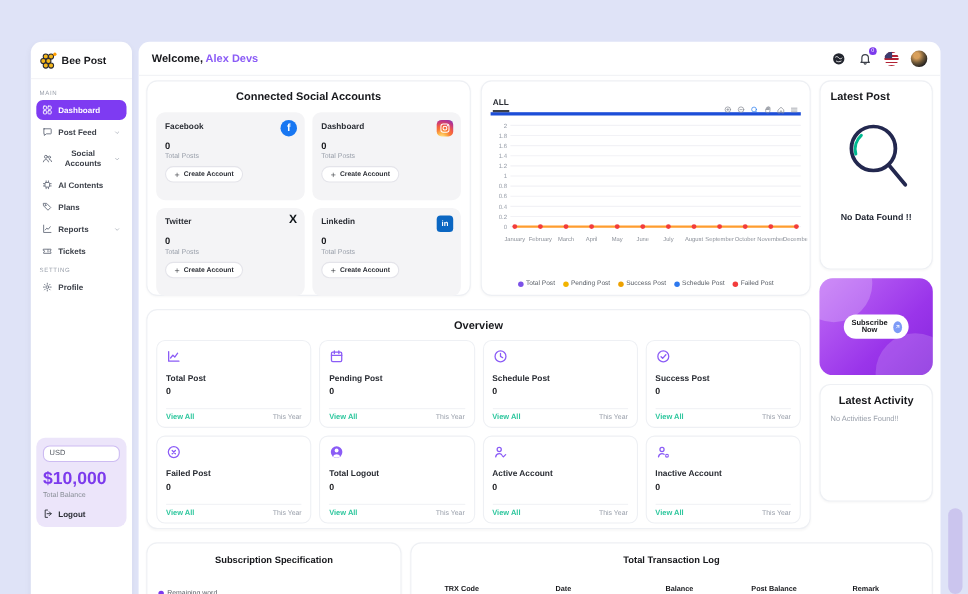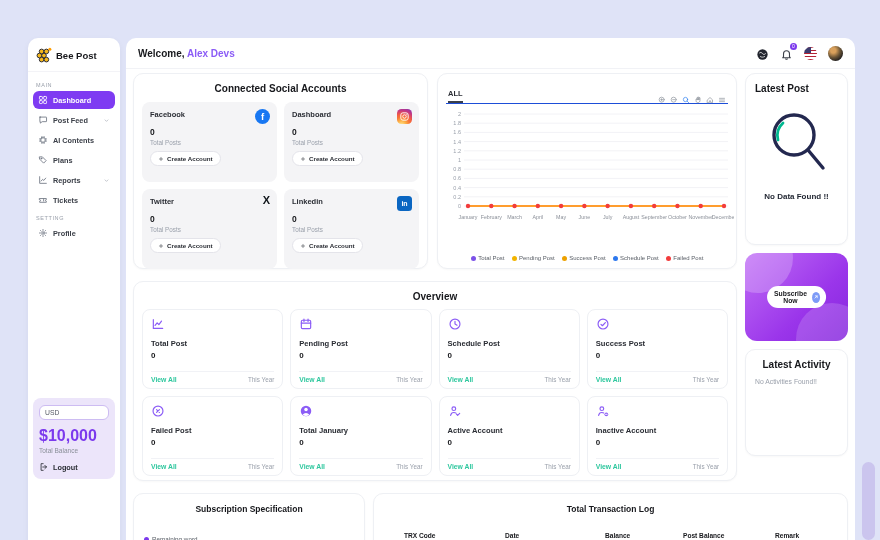--- a/index.html
+++ b/index.html
@@ -50,21 +50,21 @@
   .tile-sub{font-size:6.3px;color:#9aa0ab;margin-top:2px;}
   .tile-btn{display:inline-flex;align-items:center;gap:3px;margin-top:5px;background:#fff;border:1px solid #e4e4ea;border-radius:9px;font-size:6.2px;font-weight:600;color:#2a2d34;padding:3px 7px;cursor:pointer;font-family:"Liberation Sans",sans-serif;}
   .sbadge{position:absolute;top:7px;right:7px;width:15px;height:15px;display:flex;align-items:center;justify-content:center;color:#fff;font-weight:bold;}
   .fb{border-radius:50%;background:#1877f2;font-size:9.5px;}
   .ig{border-radius:4.5px;background:radial-gradient(circle at 30% 110%,#ffdc80 8%,#fcaf45 25%,#f77737 42%,#f56040 55%,#c13584 78%,#833ab4 96%);}
   .li{border-radius:3.5px;background:#0a66c2;font-size:7px;}
   .xx{position:absolute;top:5px;right:7px;color:#0f1419;font-weight:bold;font-size:11px;}
 
   
   .chart-card{left:311px;top:4px;width:300px;height:196px;padding:6px 8px;box-sizing:border-box;}
-  .chart-tab-row{border-bottom:1px solid #1d4ed8;padding:2px 2px 0 2px;}
+  .chart-tab-row{border-bottom:3px solid #1d4ed8;padding:2px 2px 0 2px;}
   .chart-tab{display:inline-block;font-size:7.5px;font-weight:bold;color:#2a2d34;border-bottom:2px solid #3b3f4a;padding-bottom:3px;cursor:pointer;}
   .chart-toolbar{position:absolute;right:10px;top:22px;display:flex;gap:4px;}
   .chart-toolbar .ic{width:8px;height:8px;color:#8a8f98;cursor:pointer;}
   .chart-toolbar .ic.active{color:#2d7ff0;}
   .chart-svg{position:absolute;left:4px;top:32px;}
   .chart-legend{position:absolute;left:0;right:0;bottom:7px;display:flex;justify-content:center;gap:7px;}
   .leg{display:flex;align-items:center;gap:2.5px;font-size:6px;color:#5b6068;}
   .leg .dot{width:5px;height:5px;border-radius:50%;}
 
   
@@ -143,20 +143,36 @@
           </span>
           <span class="lbl">Dashboard</span>
         </div>
         <div class="side-item">
           <span class="ic" style="width: 10px; height: 10px;">
             <svg viewBox="0 0 24 24" fill="none" stroke="currentColor" stroke-width="2" stroke-linecap="round" stroke-linejoin="round">
               <path d="M4.5 5h15a1 1 0 011 1v9a1 1 0 01-1 1H10l-4.5 3.5V16h-1V6a1 1 0 011-1z"></path>
             </svg>
           </span>
           <span class="lbl">Post Feed</span>
+          <span class="ic chev" style="width: 7px; height: 7px;">
+            <svg viewBox="0 0 24 24" fill="none" stroke="currentColor" stroke-width="2" stroke-linecap="round" stroke-linejoin="round">
+              <path d="M7 10l5 5 5-5"></path>
+            </svg>
+          </span>
+        </div>
+        <div class="side-item">
+          <span class="ic" style="width: 10px; height: 10px;">
+            <svg viewBox="0 0 24 24" fill="none" stroke="currentColor" stroke-width="2" stroke-linecap="round" stroke-linejoin="round">
+              <circle cx="9" cy="8.5" r="3.2"></circle>
+              <path d="M3.5 19.5c.6-3.4 2.9-5 5.5-5s4.9 1.6 5.5 5"></path>
+              <circle cx="16.7" cy="9.5" r="2.4"></circle>
+              <path d="M16.7 14.5c2.3 0 4 1.5 4.5 4.5"></path>
+            </svg>
+          </span>
+          <span class="lbl">Social Accounts</span>
           <span class="ic chev" style="width: 7px; height: 7px;">
             <svg viewBox="0 0 24 24" fill="none" stroke="currentColor" stroke-width="2" stroke-linecap="round" stroke-linejoin="round">
               <path d="M7 10l5 5 5-5"></path>
             </svg>
           </span>
         </div>
         <div class="side-item">
           <span class="ic" style="width: 10px; height: 10px;">
             <svg viewBox="0 0 24 24" fill="none" stroke="currentColor" stroke-width="2" stroke-linecap="round" stroke-linejoin="round">
               <rect x="7" y="7" width="10" height="10" rx="2"></rect>
@@ -512,21 +528,21 @@
               </div>
             </div>
             <div class="ov">
               <span class="ic" style="width: 14px; height: 14px;">
                 <svg viewBox="0 0 24 24">
                   <circle cx="12" cy="12" r="9" fill="currentColor"></circle>
                   <circle cx="12" cy="9.5" r="3" fill="#fff"></circle>
                   <path d="M6.2 18.3a7 7 0 0111.6 0 9 9 0 01-11.6 0z" fill="#fff"></path>
                 </svg>
               </span>
-              <div class="ov-title">Total January</div>
+              <div class="ov-title">Total Logout</div>
               <div class="ov-value">0</div>
               <div class="ov-foot">
                 <span class="view-all">View All</span>
                 <span class="period">This Year</span>
               </div>
             </div>
             <div class="ov">
               <span class="ic" style="width: 14px; height: 14px;">
                 <svg viewBox="0 0 24 24" fill="none" stroke="currentColor" stroke-width="2" stroke-linecap="round" stroke-linejoin="round">
                   <circle cx="10" cy="8" r="3.2"></circle>

